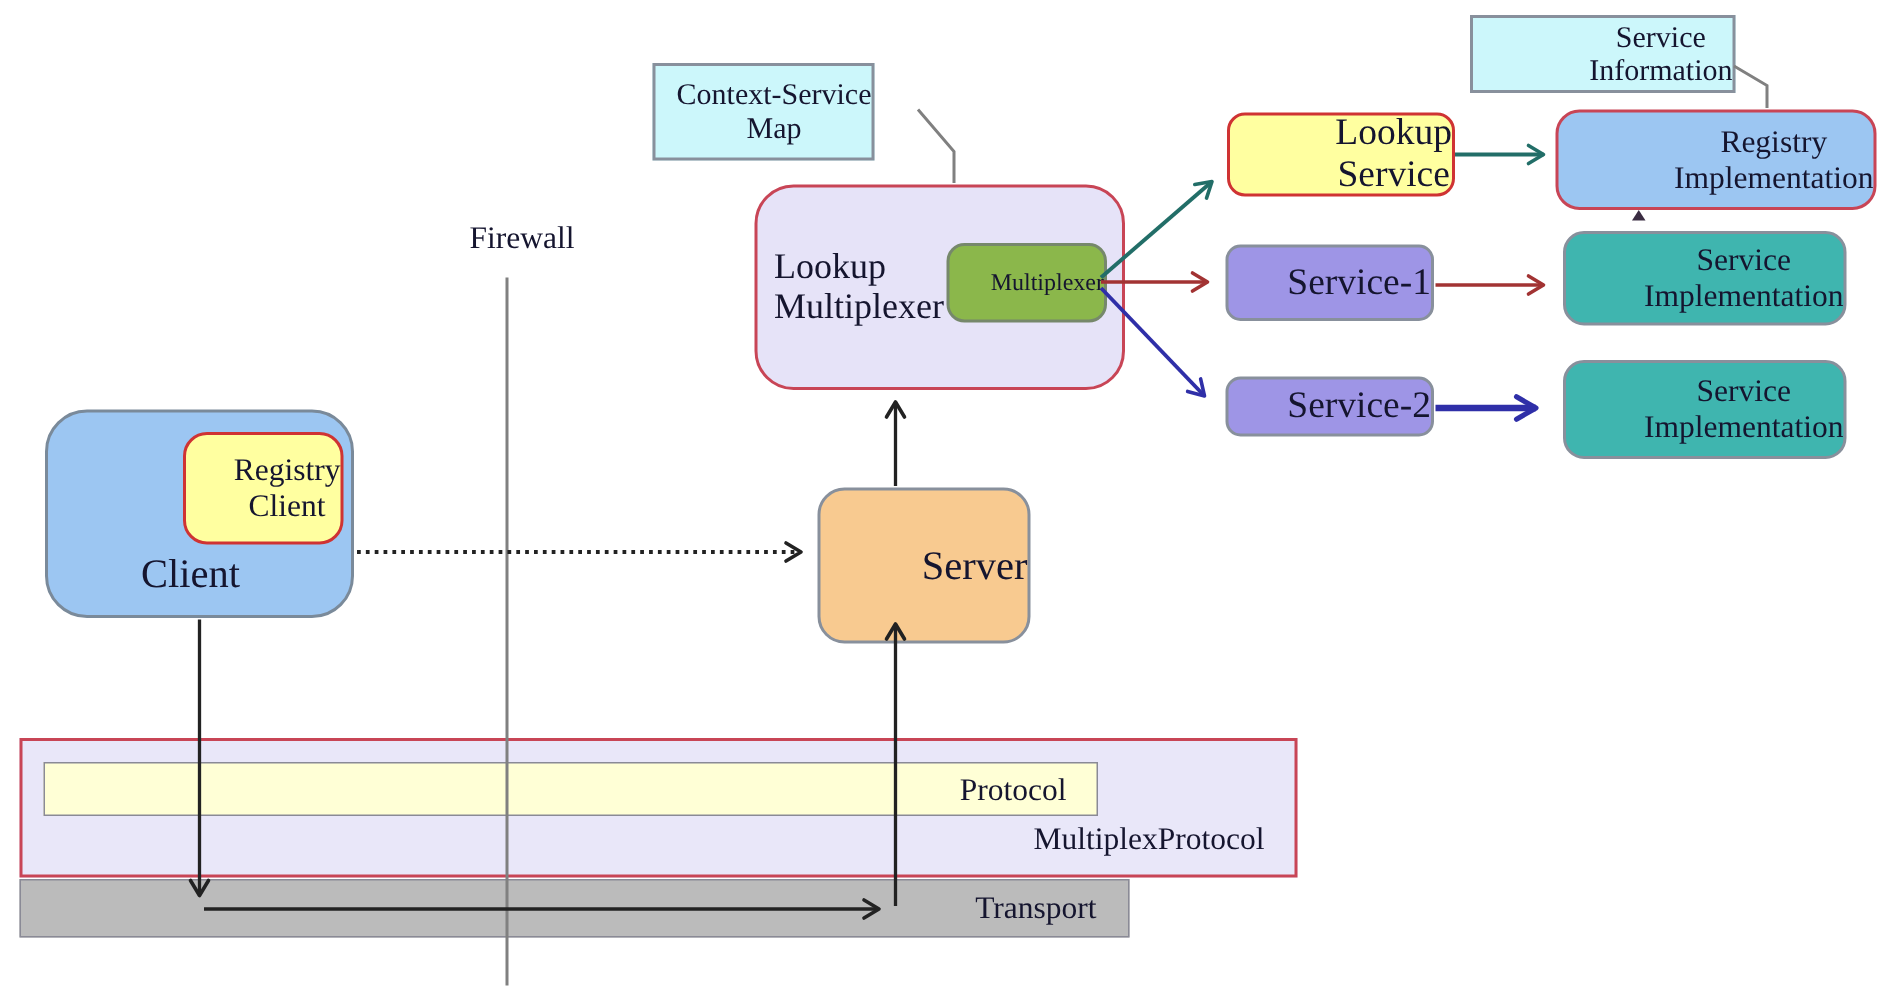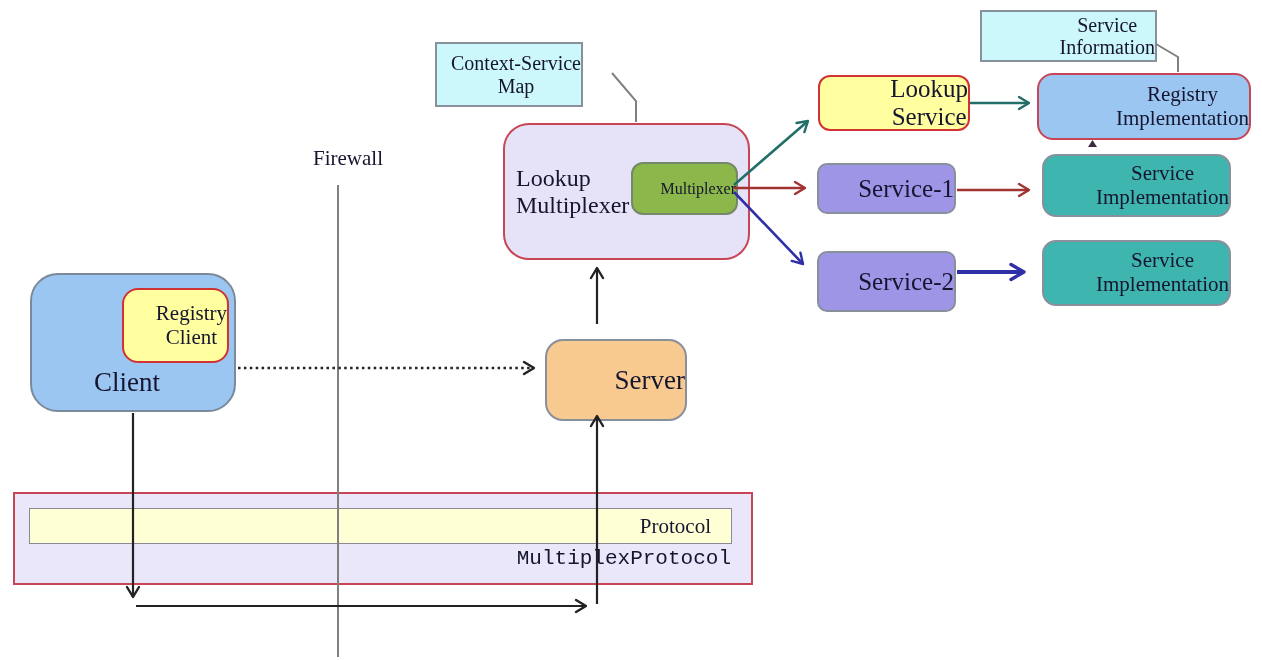--- a/index.html
+++ b/index.html
@@ -41,42 +41,42 @@
   }
   
   .ls-box{left:818px; top:75px; width:152px; height:56px;
     background:var(--node-yellow); border:2.2px solid var(--border-red); border-radius:12px; font-size:25px;}
   .ri-box{left:1037px; top:73px; width:214px; height:67px;
     background:var(--node-blue); border:2.2px solid var(--border-crimson); border-radius:16px; font-size:21px;}
   .s1-box{left:817px; top:163px; width:139px; height:51px;
     background:var(--node-purple); border:2px solid var(--border-gray); border-radius:10px; font-size:25px;}
   .si1-box{left:1042px; top:154px; width:189px; height:63px;
     background:var(--node-teal); border:2px solid var(--border-gray); border-radius:14px; font-size:21px;}
-  .s2-box{left:817px; top:251px; width:139px; height:61px;
+  .s2-box{left:817px; top:251px; width:139px; height:40px;
     background:var(--node-purple); border:2px solid var(--border-gray); border-radius:10px; font-size:25px;}
   .si2-box{left:1042px; top:240px; width:189px; height:66px;
     background:var(--node-teal); border:2px solid var(--border-gray); border-radius:14px; font-size:21px;}
   
   .client-box{left:30px; top:273px; width:206px; height:139px;
     background:var(--node-blue); border:2px solid #7a8a9a; border-radius:28px;}
   .client-label{position:absolute; left:62px; bottom:12px; font-size:27px;}
   .rc-box{left:90px; top:13px; width:107px; height:75px;
     background:var(--node-yellow); border:2.6px solid var(--border-red); border-radius:16px; font-size:21px;}
   
-  .server-box{left:545px; top:339px; width:142px; height:82px;
+  .server-box{left:545px; top:325px; width:142px; height:104px;
     background:var(--node-orange); border:2px solid var(--border-gray); border-radius:18px; font-size:27px;}
   
   .fw-label{position:absolute; left:298px; top:146px; width:100px; text-align:center; font-size:21px;}
   
-  .mp-layer{left:13px; top:492px; width:740px; height:93px;
+  .mp-layer{left:13px; top:492px; width:852px; height:93px;
     background:var(--layer-lavender); border:2px solid var(--border-crimson); display:block;}
   .protocol-strip{position:absolute; left:14px; top:14px; width:703px; height:36px;
     box-sizing:border-box; background:var(--layer-yellow); border:1.6px solid #8a8a96;
     display:flex; align-items:center; justify-content:flex-end; padding-right:20px; font-size:21px;}
-  .mp-label{position:absolute; right:20px; top:53px; font-size:21px;font-family:Liberation Mono, monospace;}
+  .mp-label{position:absolute; right:20px; top:53px; font-size:21px;}
   .transport-strip{left:13px; top:586px; width:740px; height:39px;
     background:var(--layer-gray); border:1.6px solid #8a8a96;
     justify-content:flex-end; padding-right:21px; font-size:21px;}
   
   #wires{position:absolute; left:0; top:0; width:1262px; height:660px; pointer-events:none;}
   .wire{fill:none;}
   .wb{stroke:var(--arrow-black); stroke-width:2.2;}
   .wdot{stroke:var(--arrow-black); stroke-width:2.6; stroke-dasharray:2.5 3.4;}
   .wt{stroke:var(--arrow-teal); stroke-width:2.6;}
   .wr{stroke:var(--arrow-red); stroke-width:2.4;}
@@ -148,20 +148,23 @@
   <div class="box server-box">
     <span class="lbl">Server</span>
   </div>
 
   <div class="box mp-layer">
     <div class="protocol-strip">
       <span>Protocol</span>
     </div>
     <span class="mp-label">MultiplexProtocol</span>
   </div>
+  <div class="box transport-strip">
+    <span>Transport</span>
+  </div>
 
   <svg id="wires" viewBox="0 0 1262 660" xmlns="http://www.w3.org/2000/svg">
     <defs>
       <marker id="mkBlack" markerUnits="userSpaceOnUse" markerWidth="18" markerHeight="18" viewBox="0 0 18 18" refX="14" refY="9" orient="auto">
         <path class="mkp mkp-black" d="M4,3 L14,9 L4,15"></path>
       </marker>
       <marker id="mkTeal" markerUnits="userSpaceOnUse" markerWidth="18" markerHeight="18" viewBox="0 0 18 18" refX="14" refY="9" orient="auto">
         <path class="mkp mkp-teal" d="M4,3 L14,9 L4,15"></path>
       </marker>
       <marker id="mkRed" markerUnits="userSpaceOnUse" markerWidth="18" markerHeight="18" viewBox="0 0 18 18" refX="14" refY="9" orient="auto">

